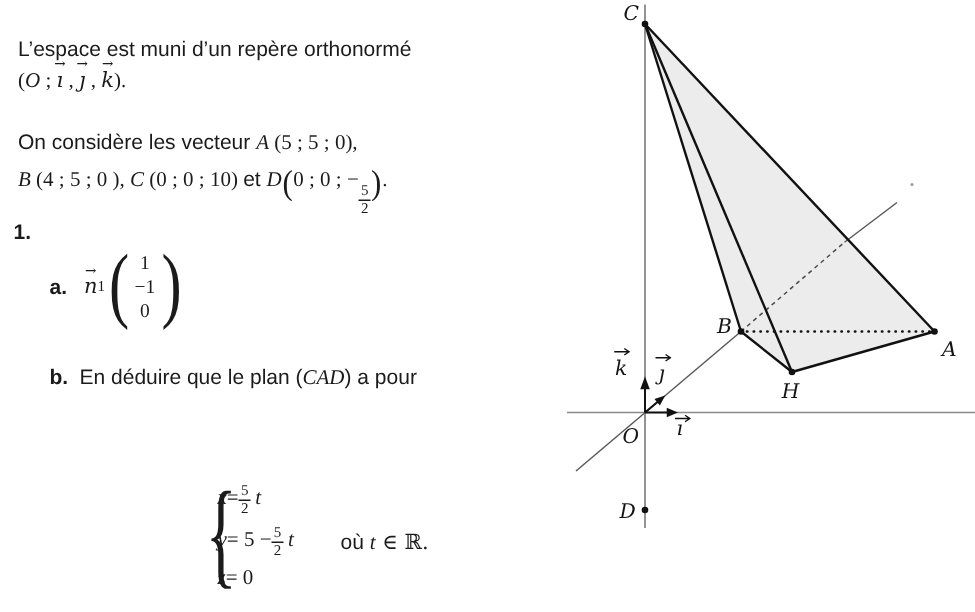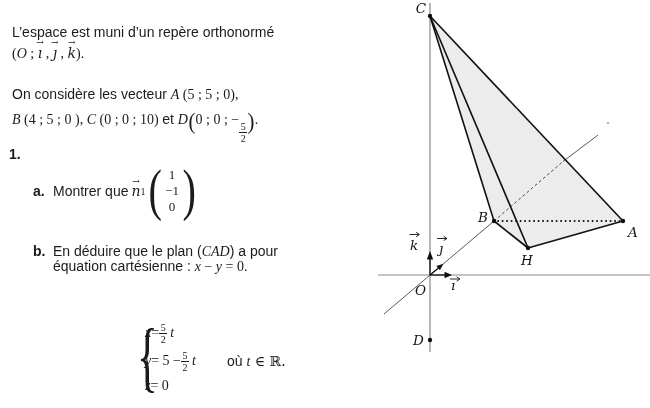--- a/index.html
+++ b/index.html
@@ -46,38 +46,34 @@
     <span class="m">B</span><span class="mn"> (4 ; 5 ; 0 ), </span><span class="m">C</span><span class="mn"> (0 ; 0 ; 10) </span><span>et </span><span class="m">D</span><span class="bigp">(</span><span class="mn">0 ; 0 ; −</span><span class="frac">
         <span class="fn">5</span>
         <span>2</span>
       </span><span class="bigp">)</span><span class="mn">.</span>
   </div>
 
   <div class="ln b" style="left:9px;top:145px">1.</div>
 
   <div class="arow">
     <span class="itemlbl">a.</span>
-    <span>Montrer que </span>
     <span class="vec" style="margin-left:3px"><span class="arr">→</span><span>n</span></span>
       <span class="sub">1</span>
     <span class="mparen">(</span>
     <span class="mcol">
       <span>1</span>
       <span>−1</span>
       <span>0</span>
     </span>
     <span class="mparen">)</span>
   </div>
 
 
   <div class="ln" style="left:33px;top:242px">
     <span class="itemlbl">b.</span><span>En déduire que le plan (</span><span class="m">CAD</span><span>) a pour</span>
-  </div>
-  <div class="ln" style="left:53px;top:257px">
-    <span>équation cartésienne : </span><span class="m">x</span><span class="mn"> − </span><span class="m">y</span><span class="mn"> = 0.</span>
   </div>
 
 
 
   <div class="brace">{</div>
 
   <div class="eqrow" style="left:145px;top:322px;height:22px">
     <span class="m">x</span>
       <span class="mn"> = </span>
       <span class="frac" style="vertical-align:middle">

